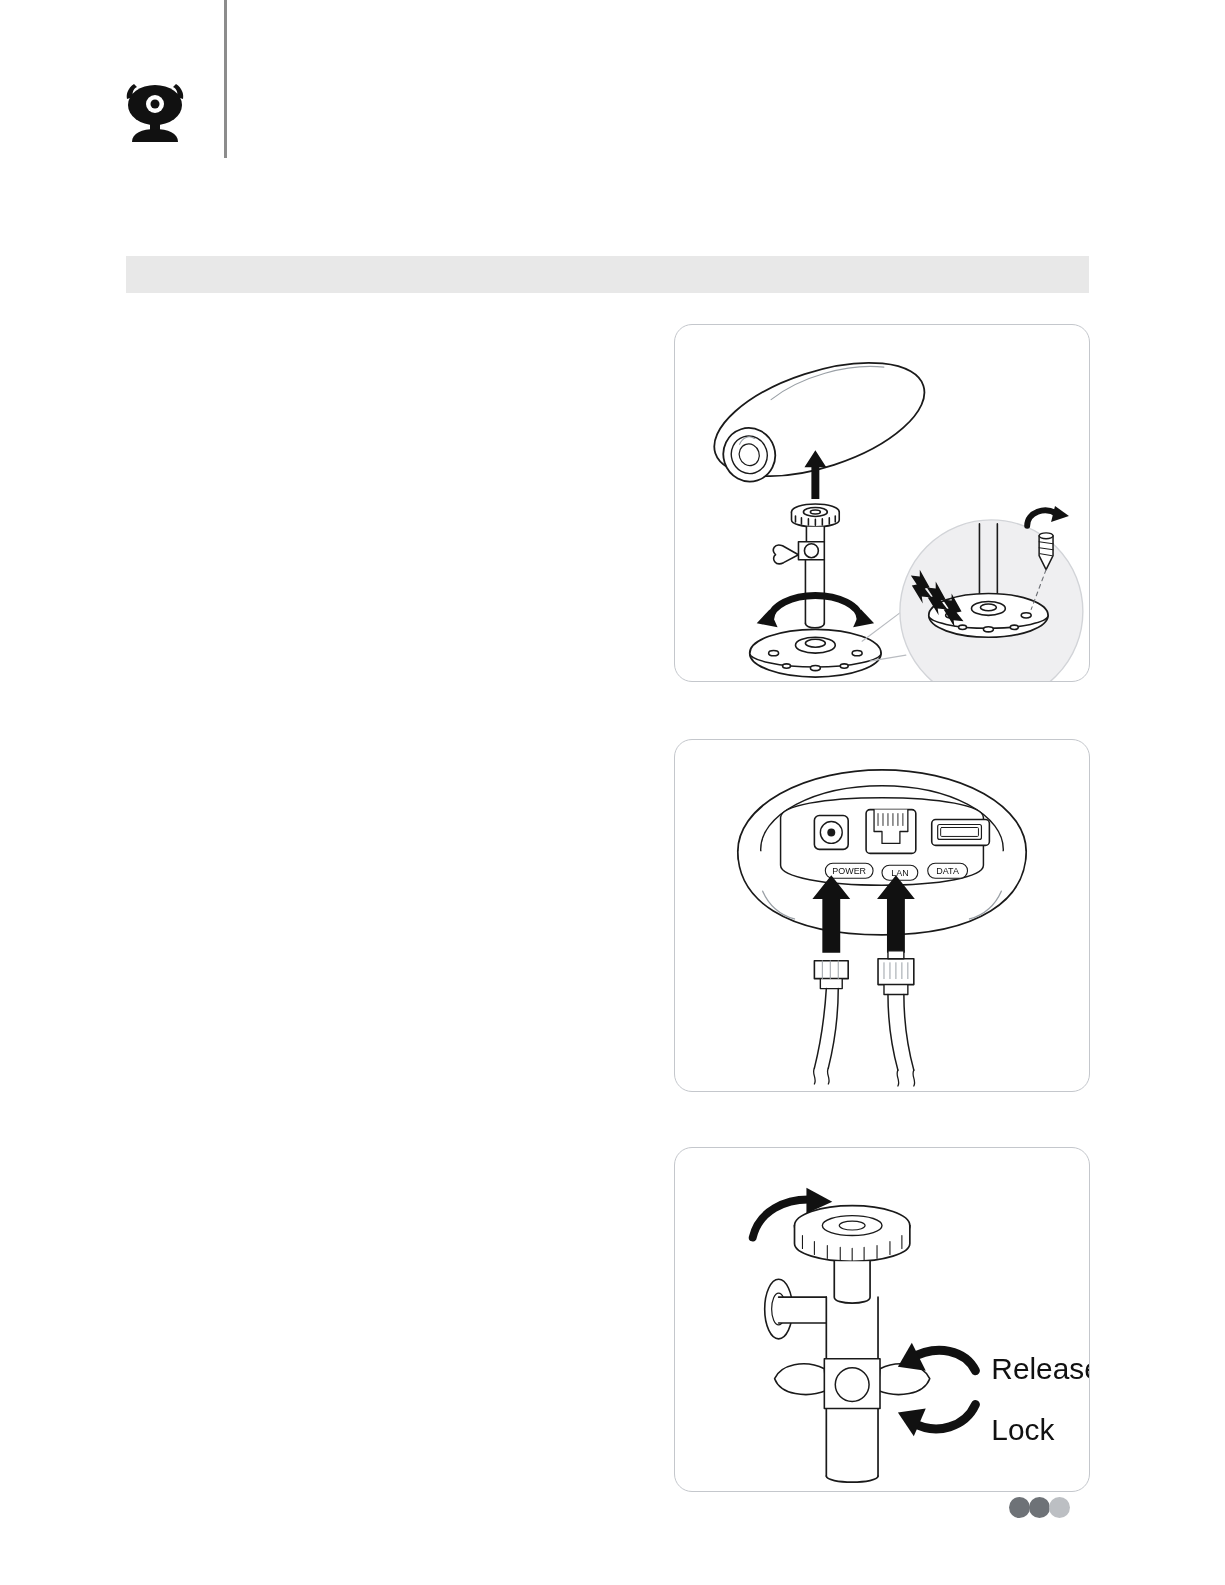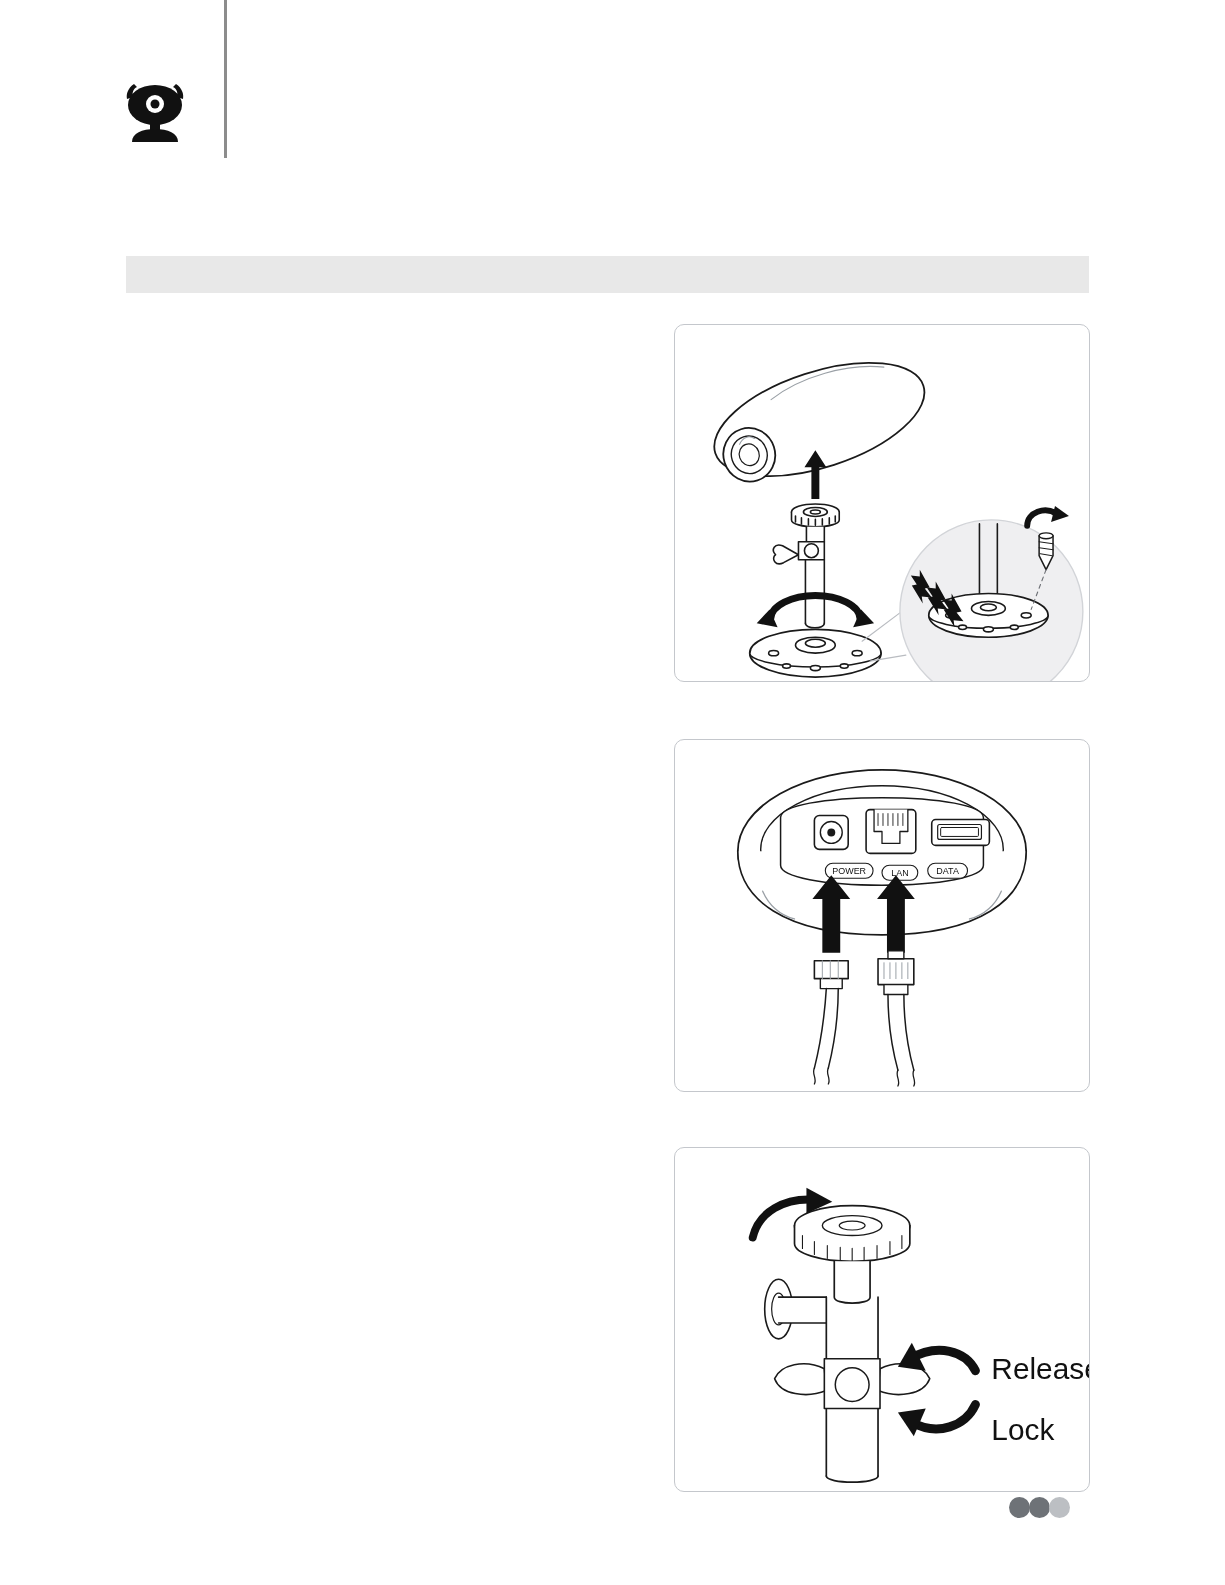--- a/index.html
+++ b/index.html
@@ -55,21 +55,21 @@
     top: 9px;
     font-size: 15px;
     color: #3a3a3a;
     letter-spacing: .2px;
   }
 
   
   .panel {
     position: absolute;
     border: 1px solid #c4c7cc;
-    border-radius: 10px;
+    border-radius: 18px;
     background: #ffffff;
     box-sizing: border-box;
   }
   #panel-mount   { left: 674px; top: 324px;  width: 416px; height: 358px; }
   #panel-ports   { left: 674px; top: 739px;  width: 416px; height: 353px; }
   #panel-lock    { left: 674px; top: 1147px; width: 416px; height: 345px; }
 
   .panel svg { display: block; width: 100%; height: 100%; }
 
   .fig-label {

